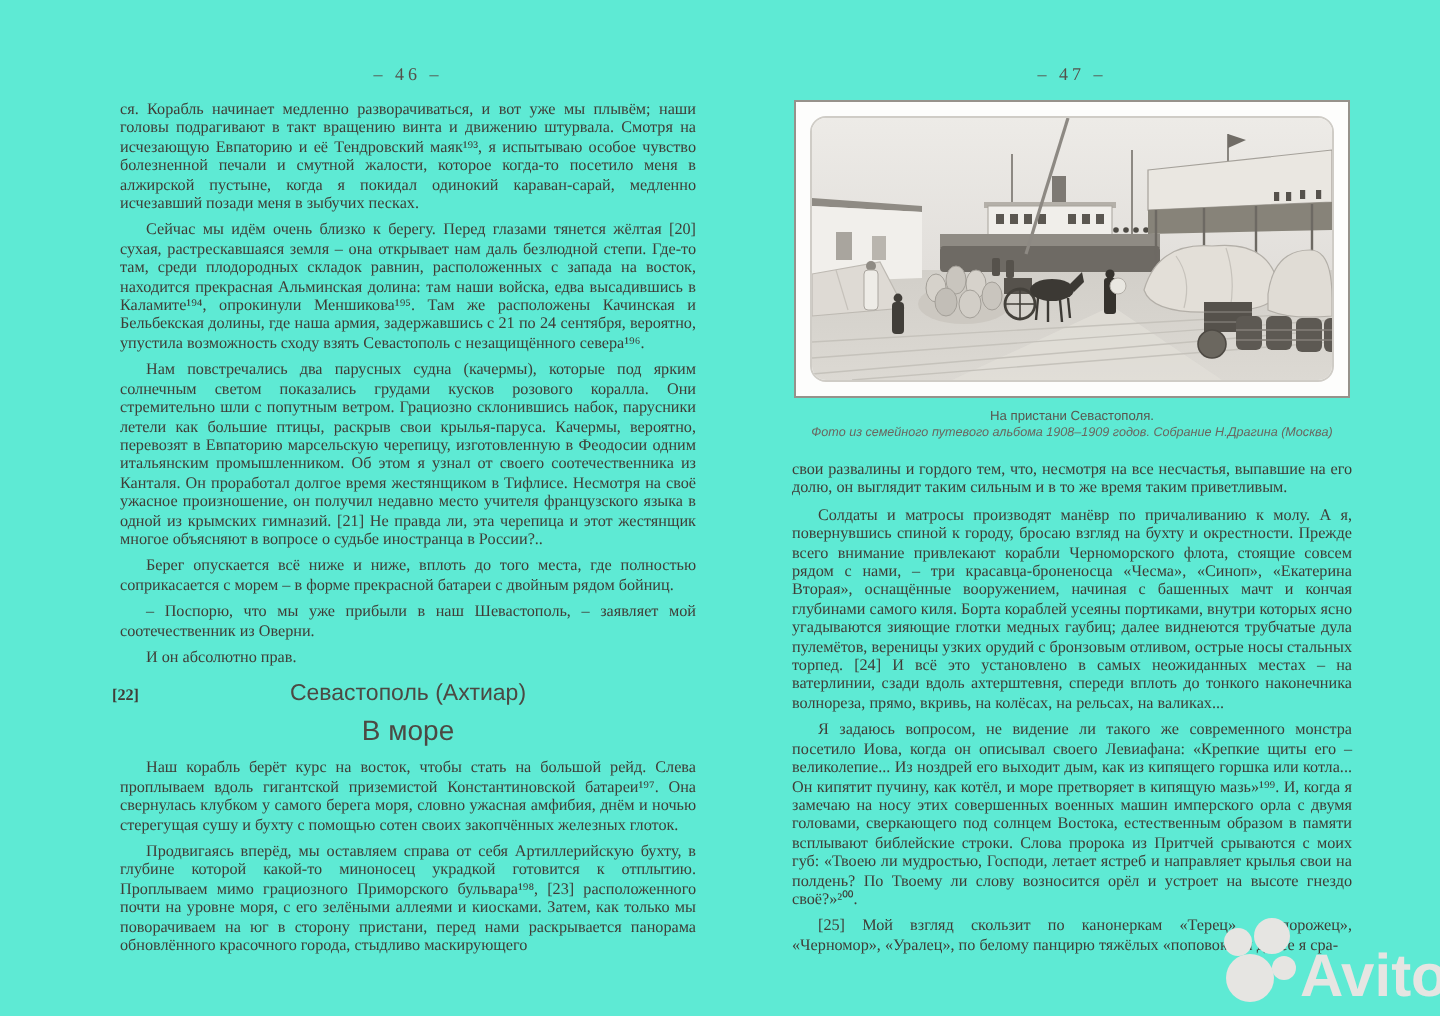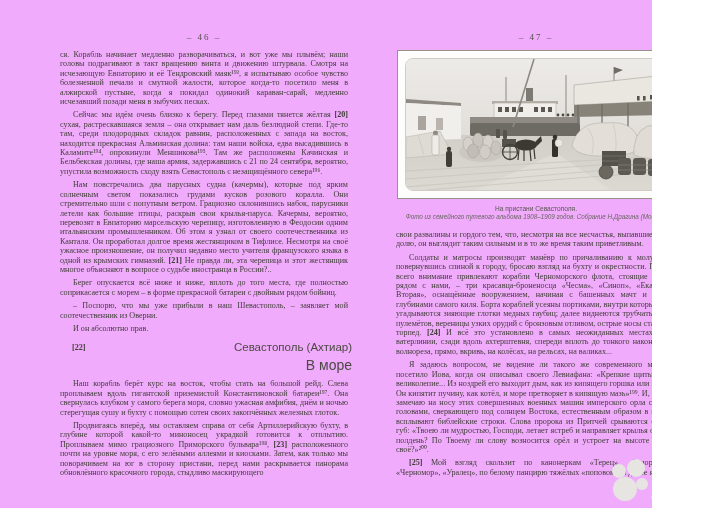--- a/index.html
+++ b/index.html
@@ -1,36 +1,36 @@
 <!DOCTYPE html>
 <html><head>
 <meta charset="utf-8">
 <style>
   html,body{margin:0;padding:0;}
   .scan{
-    position:relative;width:652px;height:508px;overflow:hidden;
-    background:#f0abfc;
+    position:relative;width:720px;height:508px;overflow:hidden;
+    background:#5eead4;
     font-family:"Liberation Serif", serif;
     color:#43403a;
   }
   .page{position:absolute;top:32px;}
   .page-left{left:56px;width:296px;}
   .page-right{left:392px;width:288px;}
   .pagenum{
     text-align:center;font-size:9px;letter-spacing:2px;color:#55514b;
     margin:0 0 8px 0;
   }
   .body-text p{
     margin:4px;text-indent:13px;text-align:justify;
     font-size:8.1px;line-height:9.4px;color:#403d37;
   }
   .body-text p.noindent{text-indent:0;}
-  .b{font-weight:bold;}
+  .b{font-weight:normal;}
   
-  .section{position:relative;text-align:right;margin:8px 0 6px 16px;}
+  .section{position:relative;text-align:center;margin:8px 0 6px 0;}
   .section-note{
     position:absolute;left:0;top:2px;font-weight:bold;font-size:8.1px;color:#403d37;
   }
   .section-title{
     font-family:Liberation Sans, sans-serif;font-size:11.5px;color:#4c4943;
     margin:0;font-weight:normal;
   }
   .section-subtitle{
     font-family:"Liberation Sans", sans-serif;font-size:14px;color:#4c4943;
     margin:4px 0 0 0;font-weight:normal;

